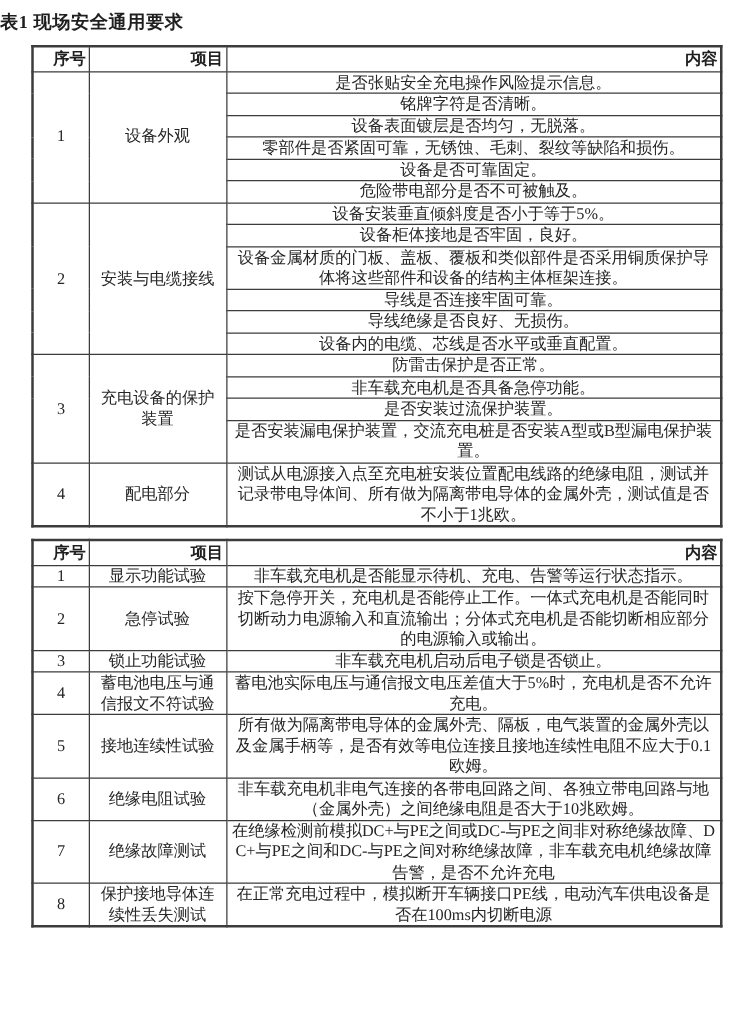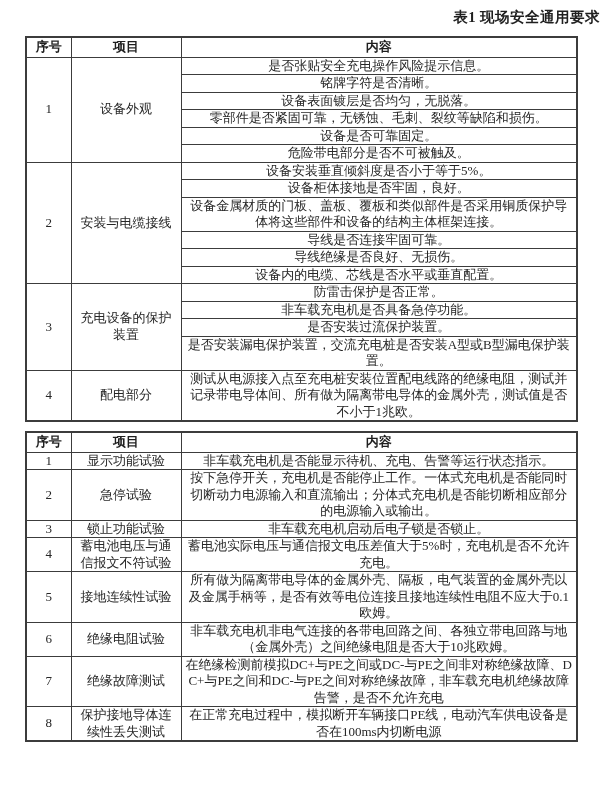--- a/index.html
+++ b/index.html
@@ -10,21 +10,21 @@
   .page {
     position: relative;
     width: 600px;
     height: 812px;
     background: #ffffff;
     font-family: "Liberation Serif", "DejaVu Serif", serif;
     color: #262626;
     overflow: hidden;
   }
   .table-title {
-    text-align: right;
+    text-align: left;
     font-weight: bold;
     font-size: 14.5px;
     letter-spacing: 0.5px;
     color: #1f1f1f;
   }
   .title-1 { padding-top: 8px; }
   .title-2 { padding-top: 36px; }
   table.doc-table {
     border-collapse: collapse;
     table-layout: fixed;
@@ -36,21 +36,21 @@
   table.doc-table td {
     border: 1px solid #3c3c3c;
     font-size: 13px;
     line-height: 16.5px;
     padding: 0px 4px;
     vertical-align: middle;
     word-break: break-all;
   }
   table.doc-table th {
     font-weight: bold;
-    text-align: center;
+    text-align: right;
     padding: 1px 2px;
     color: #1f1f1f;
   }
   .col-no   { width: 45px; }
   .col-item { width: 110px; }
   td.cell-no, td.cell-item {
     text-align: center;
   }
   td.cell-content {
     text-align: center;

